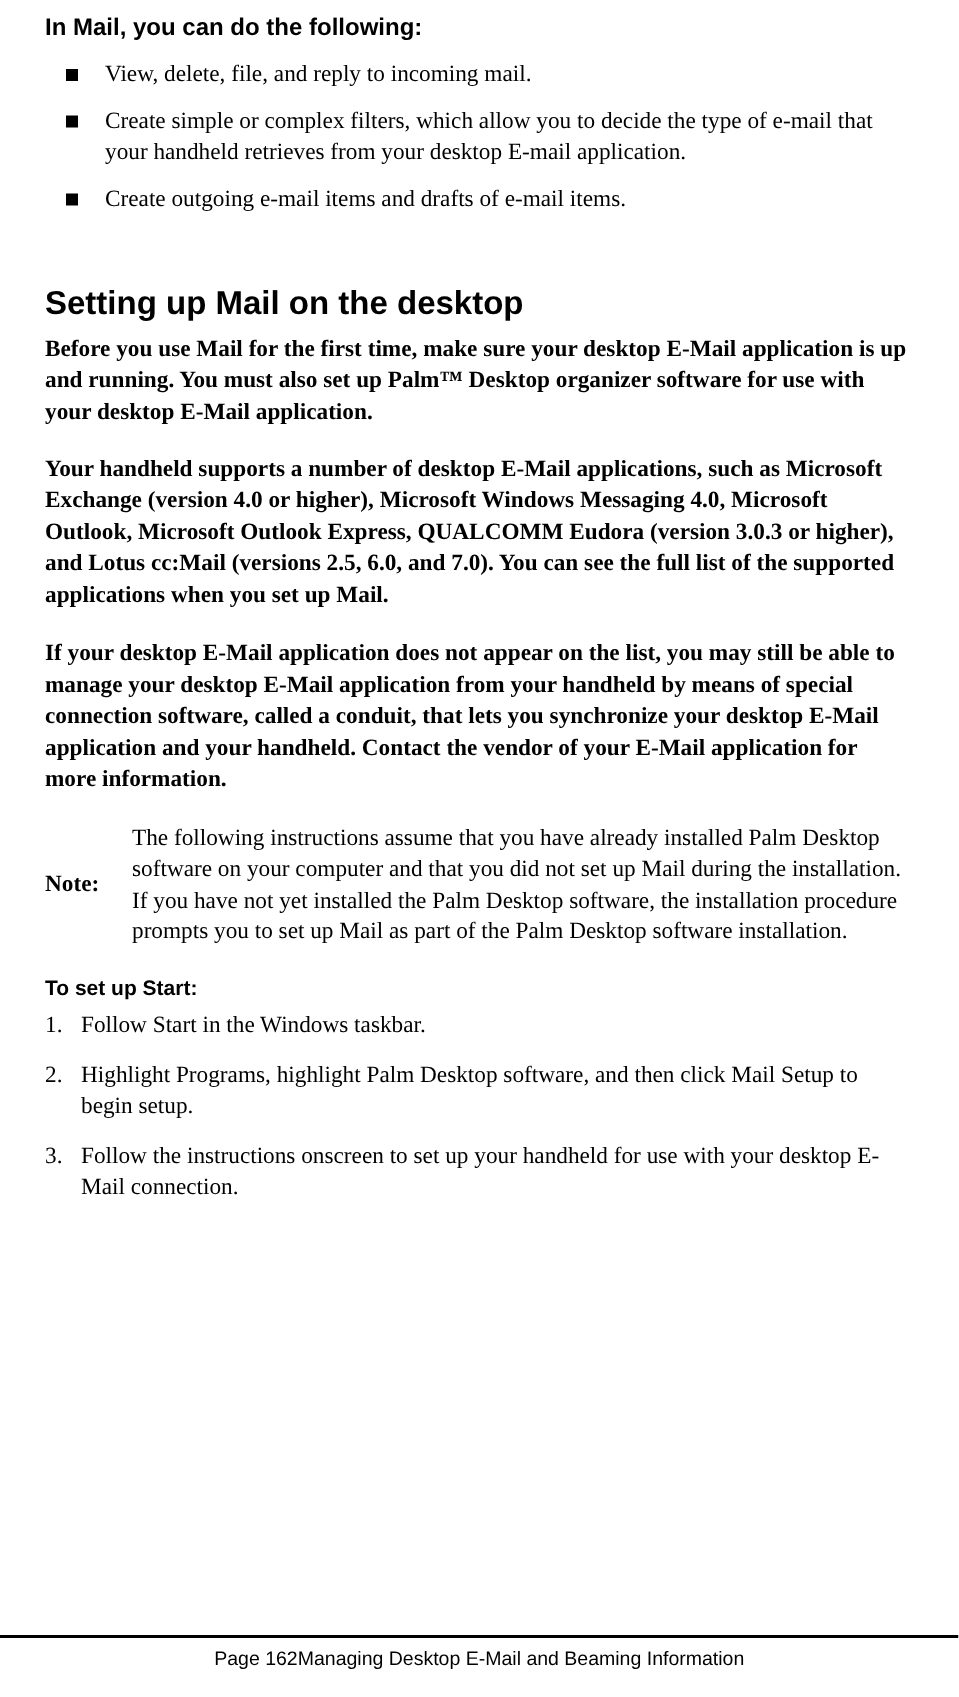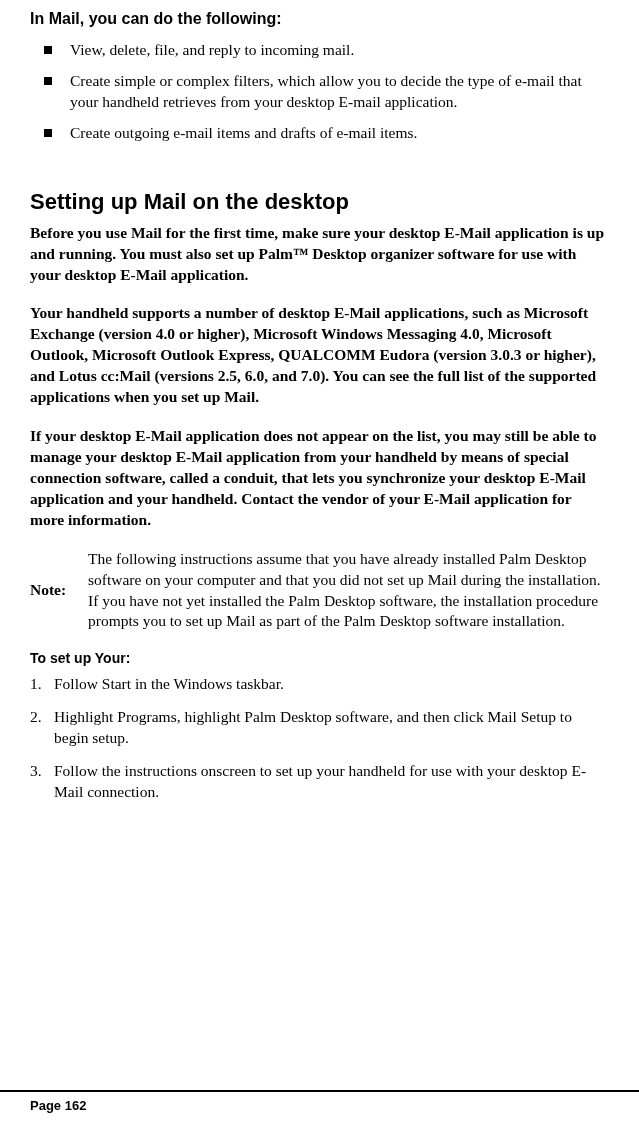--- a/index.html
+++ b/index.html
@@ -94,24 +94,24 @@
       flex: 1;
     }
     .footer {
       position: absolute;
       bottom: 0;
       left: 0;
       right: 0;
       border-top: 2.5px solid #000;
       padding: 6px 30px 18px 30px;
       font-family: Verdana, Arial, sans-serif;
-      font-weight: bold;
+      font-weight: normal;
       font-size: 13px;
       display: flex;
-      justify-content: space-between;
+      justify-content: center;
     }
   </style>
 </head>
 <body>
 
 <div class="intro-heading">In Mail, you can do the following:</div>
 
 <ul class="bullet-list">
   <li>
     <span class="bullet"></span>
@@ -131,32 +131,33 @@
 
 <p class="body-para">Before you use Mail for the first time, make sure your desktop E-Mail application is up and running. You must also set up Palm™ Desktop organizer software for use with your desktop E-Mail application.</p>
 <p class="body-para">Your handheld supports a number of desktop E-Mail applications, such as Microsoft Exchange (version 4.0 or higher), Microsoft Windows Messaging 4.0, Microsoft Outlook, Microsoft Outlook Express, QUALCOMM Eudora (version 3.0.3 or higher), and Lotus cc:Mail (versions 2.5, 6.0, and 7.0). You can see the full list of the supported applications when you set up Mail.</p>
 <p class="body-para">If your desktop E-Mail application does not appear on the list, you may still be able to manage your desktop E-Mail application from your handheld by means of special connection software, called a conduit, that lets you synchronize your desktop E-Mail application and your handheld. Contact the vendor of your E-Mail application for more information.</p>
 
 <div class="note-block">
   <span class="note-label">Note:</span>
   <span class="note-body">The following instructions assume that you have already installed Palm Desktop software on your computer and that you did not set up Mail during the installation. If you have not yet installed the Palm Desktop software, the installation procedure prompts you to set up Mail as part of the Palm Desktop software installation.</span>
 </div>
 
-<div class="procedure-heading">To set up Your:</div>
+<div class="procedure-heading">To set up Start:</div>
 
 <ol class="steps">
   <li>
     <span class="num">1.</span>
     <span class="txt">Follow Start in the Windows taskbar.</span>
   </li>
   <li>
     <span class="num">2.</span>
     <span class="txt">Highlight Programs, highlight Palm Desktop software, and then click Mail Setup to begin setup.</span>
   </li>
   <li>
     <span class="num">3.</span>
     <span class="txt">Follow the instructions onscreen to set up your handheld for use with your desktop E-Mail connection.</span>
   </li>
 </ol>
 
 <div class="footer">
   <span>Page 162</span>
+  <span>Managing Desktop E-Mail and Beaming Information</span>
 </div>
 
 </body></html>

